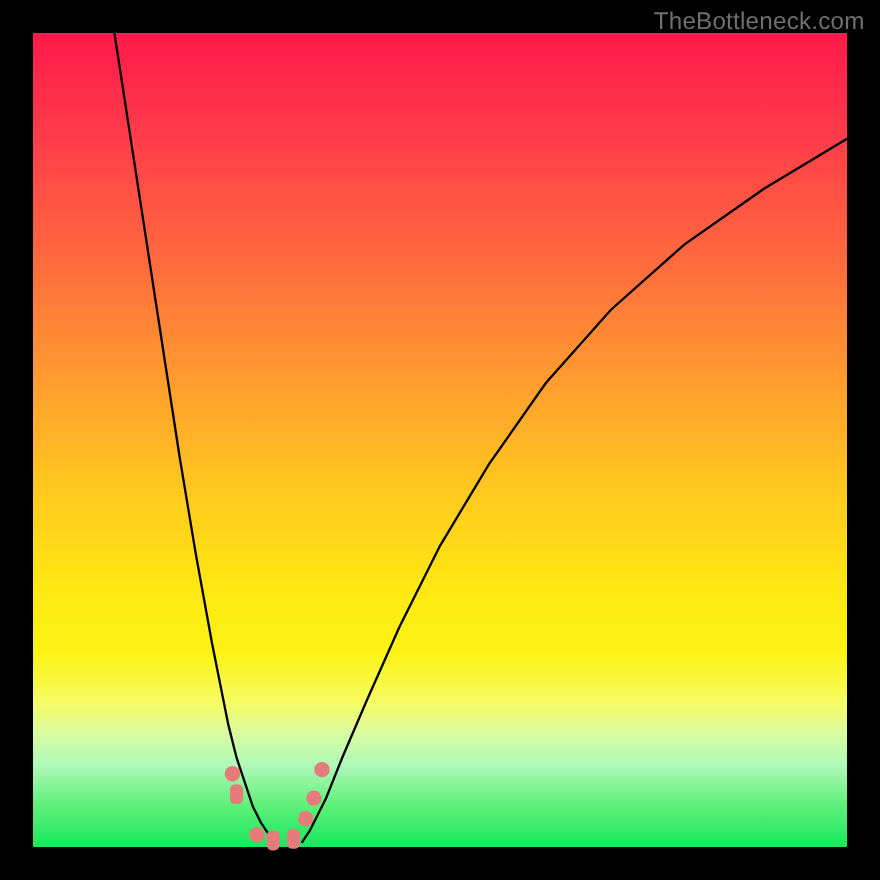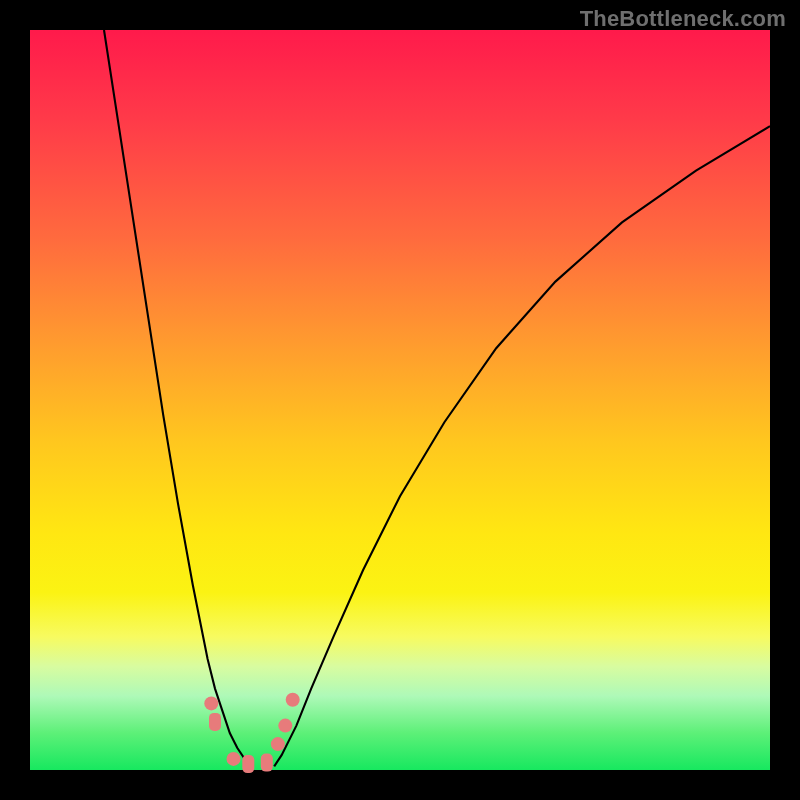--- a/index.html
+++ b/index.html
@@ -39,21 +39,21 @@
       #17e85f 100%
     );
   }
   .watermark {
     position: absolute;
     top: 6px;
     right: 14px;
     color: #6f6f6f;
     font-size: 22px;
     letter-spacing: 0.2px;
-    font-weight: 700;
+    font-weight: 400;
     user-select: none;
   }
   svg.curve {
     position: absolute;
     left: 0;
     top: 0;
     width: 740px;
     height: 740px;
     overflow: visible;
   }

